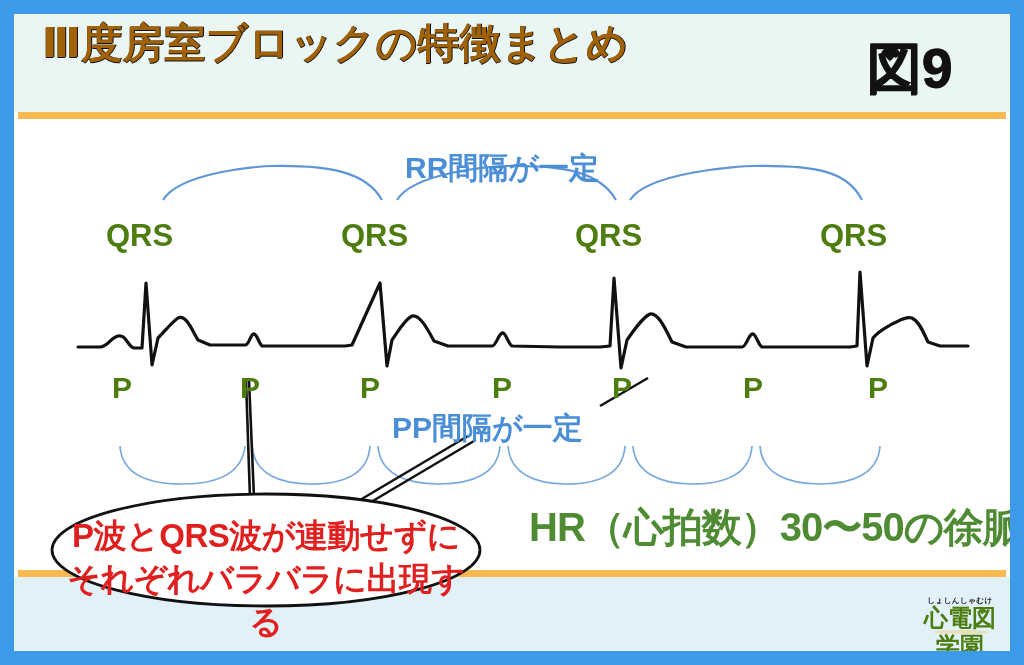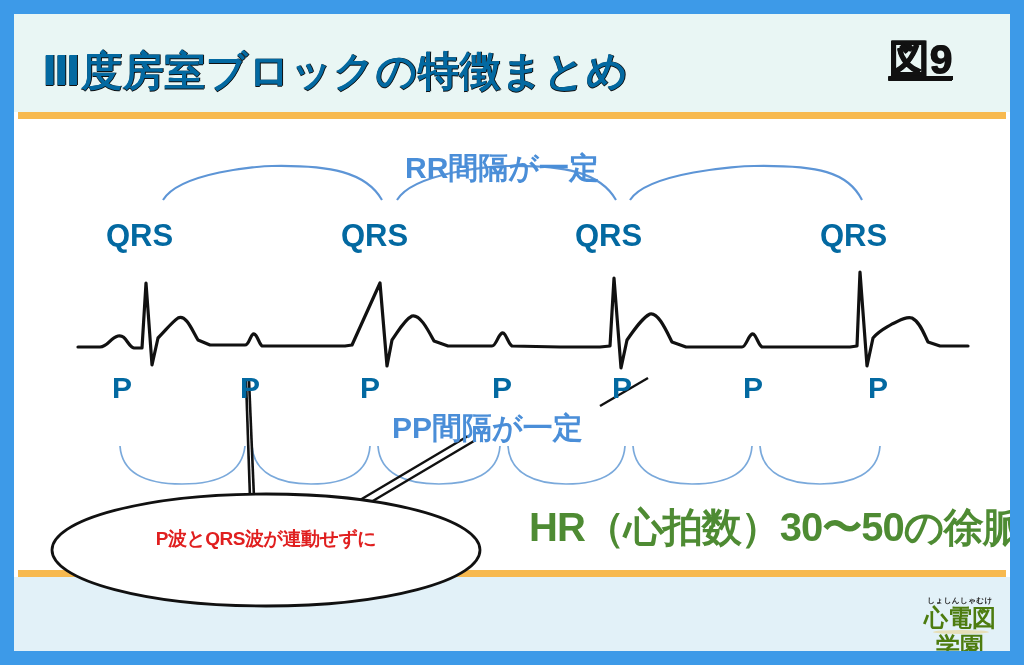--- a/index.html
+++ b/index.html
@@ -30,37 +30,36 @@
   }
   
   .header-band {
     position: absolute;
     left: 14px; top: 14px;
     width: 996px; height: 98px;
     background: #e9f6f4;
   }
   .title {
     position: absolute;
-    left: 42px; top: 44px;
+    left: 42px; top: 16px;
     font-size: 41px;
     font-weight: 800;
-    color: #0369a1;
+    color: #a16207;
     letter-spacing: 0.5px;
     white-space: nowrap;
     text-shadow: 1px 0 0 #111, 0 1px 0 #111;
   }
   .fig-no {
     position: absolute;
     right: 72px; top: 32px;
-    font-size: 41px;
+    font-size: 55px;
     font-weight: 800;
     color: #111111;
     white-space: nowrap;
     text-shadow: 1px 0 0 #111, 0 1px 0 #111;
-    text-decoration: underline;
   }
   .rule-top {
     position: absolute;
     left: 18px; top: 112px;
     width: 988px; height: 7px;
     background: #f7b94f;
   }
   
   .ecg-area {
     position: absolute;
@@ -77,21 +76,21 @@
   
   .footer-band {
     position: absolute;
     left: 14px; top: 577px;
     width: 996px; height: 74px;
     background: #e2f1f8;
   }
   
   .lbl {
     position: absolute;
-    color: #0369a1;
+    color: #4d7c0f;
     font-weight: 800;
     white-space: nowrap;
     z-index: 12;
   }
   .lbl-qrs { font-size: 31px; }
   .lbl-p   { font-size: 30px; }
   .lbl-rr, .lbl-pp {
     font-size: 30px;
     color: #4a8ed8;
   }
@@ -100,25 +99,25 @@
     left: 529px; top: 500px;
     font-size: 40px;
     font-weight: 800;
     color: #4e8b33;
     white-space: nowrap;
     letter-spacing: -1px;
     z-index: 20;
   }
   .callout-text {
     position: absolute;
-    left: 52px; top: 527px;
+    left: 52px; top: 515px;
     width: 428px;
     text-align: center;
     color: #e01f1f;
-    font-size: 19px;
+    font-size: 33px;
     font-weight: 800;
     line-height: 1.3;
     z-index: 26;
     letter-spacing: -0.5px;
   }
   .callout-text span { display: block; }
   
   .logo {
     position: absolute;
     right: 26px; bottom: 8px;
@@ -257,20 +256,21 @@
   <div class="lbl lbl-p" style="left:360px;top:371px;">P</div>
   <div class="lbl lbl-p" style="left:492px;top:371px;">P</div>
   <div class="lbl lbl-p" style="left:612px;top:371px;">P</div>
   <div class="lbl lbl-p" style="left:743px;top:371px;">P</div>
   <div class="lbl lbl-p" style="left:868px;top:371px;">P</div>
 
   <div class="hr-text">HR（心拍数）30〜50の徐脈</div>
 
   <div class="callout-text">
     <span>P波とQRS波が連動せずに</span>
+    <span>それぞれバラバラに出現する</span>
   </div>
 
   <div class="logo">
     <div class="logo-left">
       <div class="logo-ruby">しょしんしゃむけ</div>
       <div class="logo-word">心電図</div>
     </div>
     <div class="logo-badge">
       <svg width="52" height="52" viewBox="0 0 52 52">
         <circle cx="26" cy="26" r="25" fill="#f5f2e0" stroke="#ddd49d" stroke-width="1.4"></circle>

